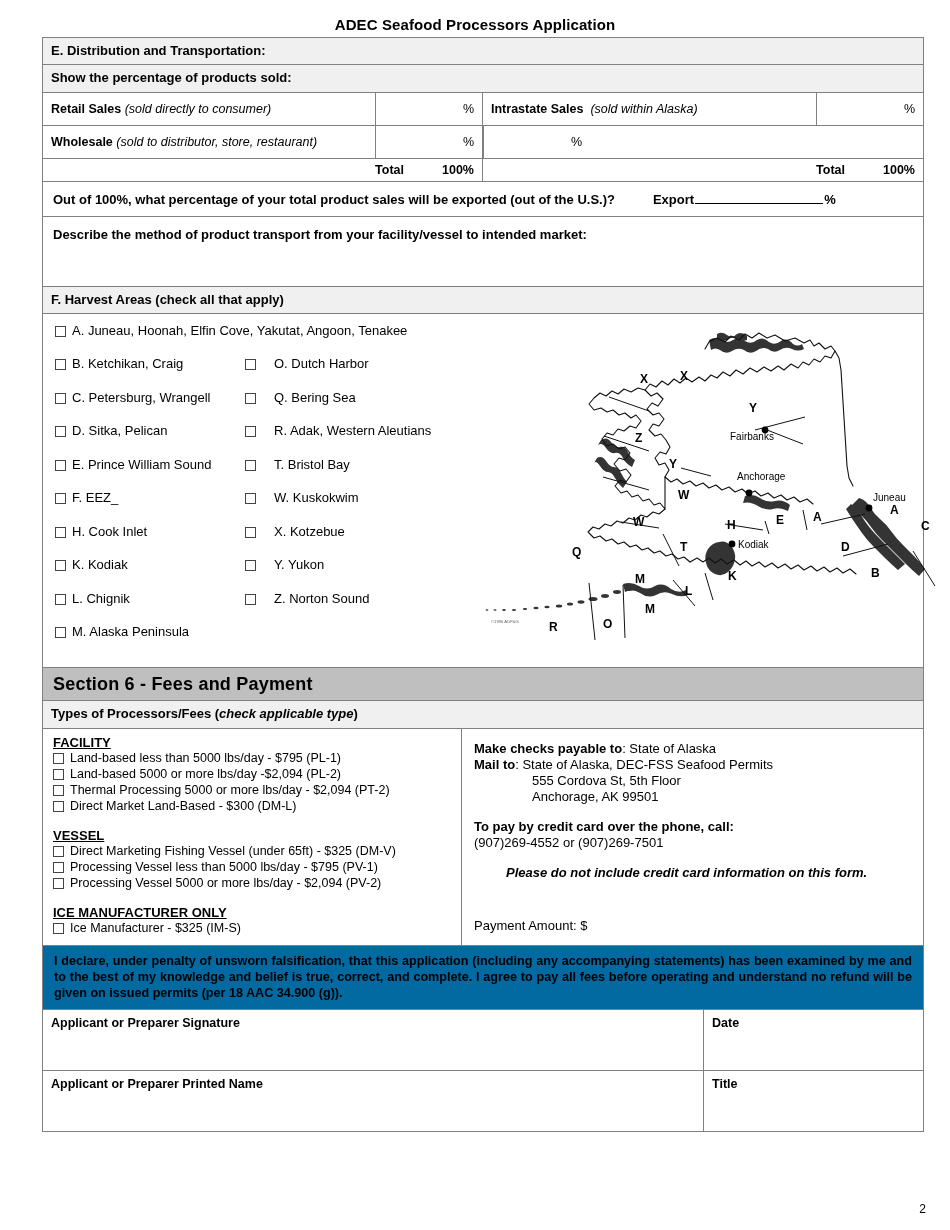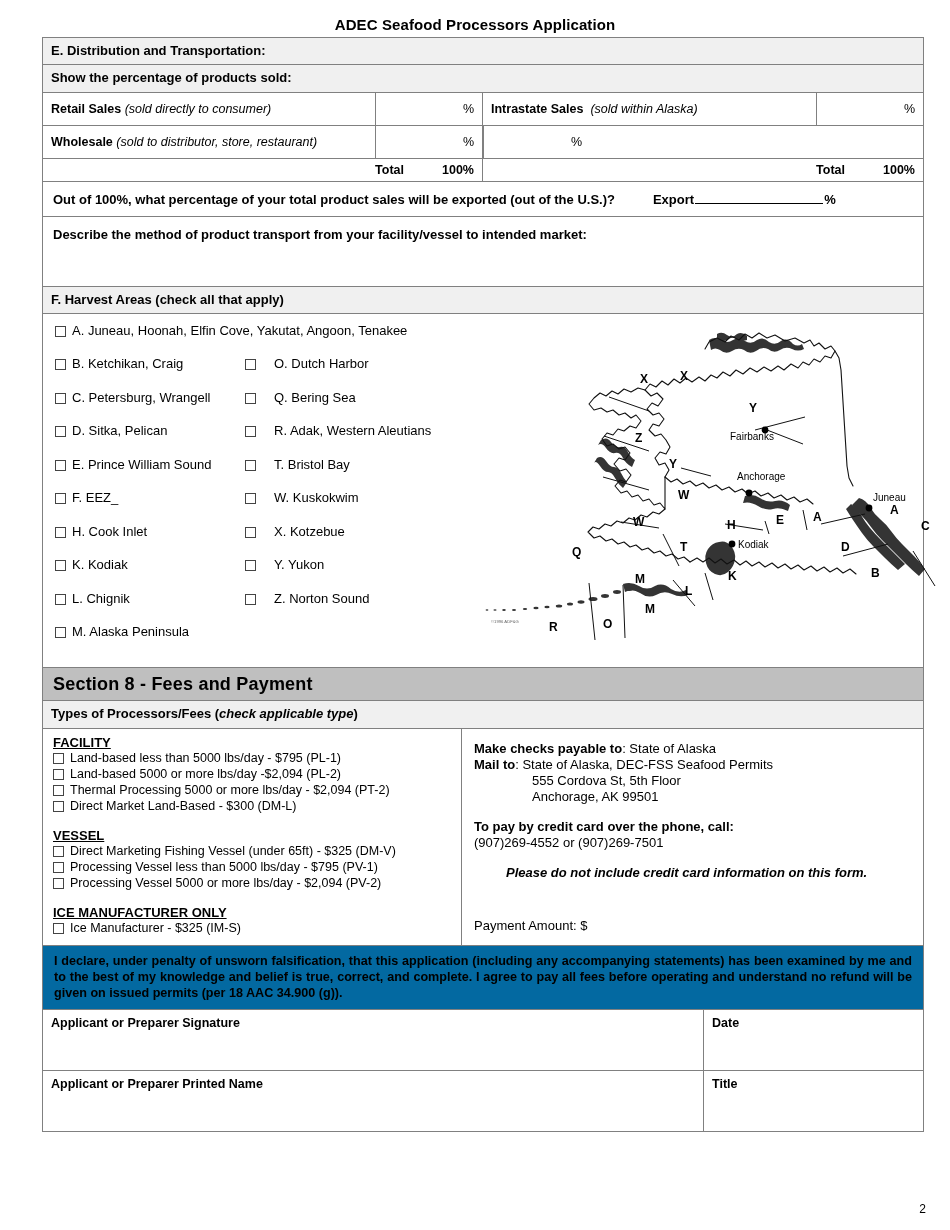--- a/index.html
+++ b/index.html
@@ -445,21 +445,21 @@
             <text class="map-letter" x="76" y="313">R</text>
             <text class="map-letter" x="130" y="310">O</text>
 
             <text class="map-credit" x="18" y="305">©1996 ADF&amp;G</text>
           </svg>
         </div>
       </div>
     </div>
 
     <div class="row">
-      <div class="cell hdr-dark" style="width:100%">Section 8 - Fees and Payment</div>
+      <div class="cell hdr-dark" style="width:100%">Section 6 - Fees and Payment</div>
     </div>
 
     <div class="row">
       <div class="cell hdr-light" style="width:100%"><span>Types of Processors/Fees (</span><span class="ital">check applicable type</span><span>)</span></div>
     </div>
 
     <div class="row">
       <div class="fees-body" style="width:100%">
 
         <div class="fees-left">

